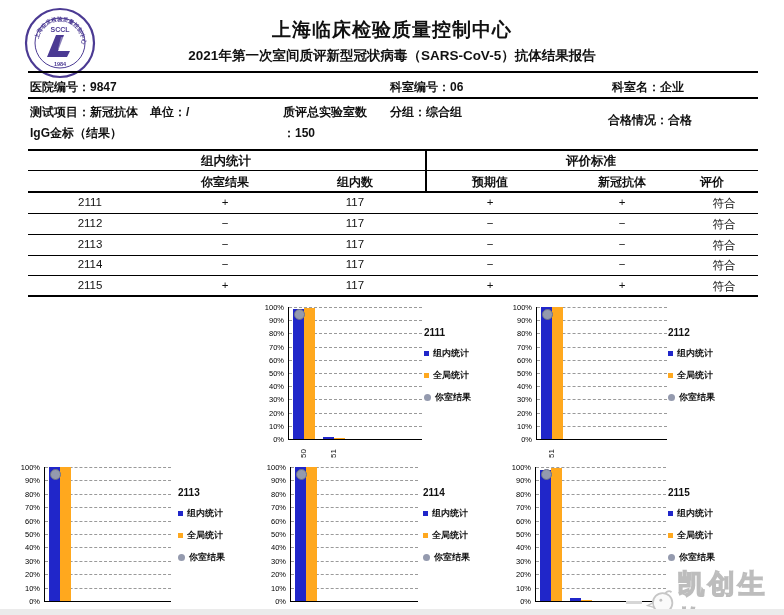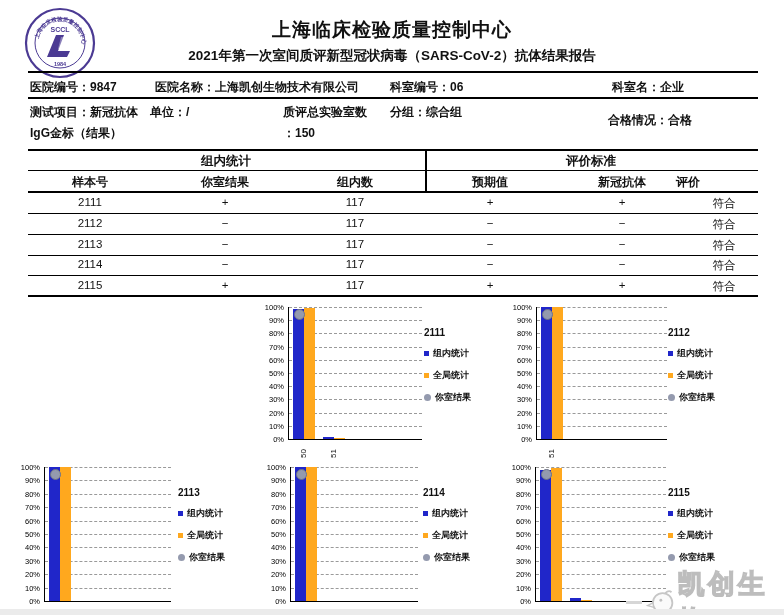--- a/index.html
+++ b/index.html
@@ -41,52 +41,50 @@
       <path id="arcTop" d="M 24 37 A 22 22 0 0 1 68 37" fill="none"></path>
       <text font-size="5.5" fill="#4b3a93" font-weight="bold"><textPath href="#arcTop" startOffset="4">上海临床检验质量控制中心</textPath></text>
       <text x="46" y="26" text-anchor="middle" font-size="7" font-weight="bold" fill="#4b3a93">SCCL</text>
       <path d="M 42 29 L 50 29 L 44 45 L 56 45 L 53 51 L 33 51 Z" fill="#4b3a93"></path>
       <path d="M 47 31 L 53 31 L 48 43 L 44 43 Z" fill="#fff" opacity="0.35"></path>
       <text x="46" y="60" text-anchor="middle" font-size="5.5" font-weight="bold" fill="#4b3a93">1984</text>
     </svg>
   </div>
 
   <div class="abs title" style="left:0;top:17px;width:784px;text-align:center;">上海临床检验质量控制中心</div>
-  <div class="abs subtitle" style="left:0;top:47px;width:784px;text-align:center;">2021年第一次室间质评新型冠状病毒（SARS-CoV-2）抗体结果报告</div>
+  <div class="abs subtitle" style="left:0;top:47px;width:784px;text-align:center;">2021年第一次室间质评新型冠状病毒（SARS-CoV-5）抗体结果报告</div>
 
   <div class="hline" style="top:71px;height:2px;"></div>
 
   <div class="abs info" style="left:30px;top:79px;"><span>医院编号</span>：<span>9847</span></div>
-  <div class="abs info" style="left:155px;top:79px;"><span>医院名称</span>：<span>上海凯创生物技术有限公司</span></div>
   <div class="abs info" style="left:390px;top:79px;"><span>科室编号</span>：<span>06</span></div>
   <div class="abs info" style="left:612px;top:79px;"><span>科室名</span>：<span>企业</span></div>
 
   <div class="hline" style="top:97px;height:2px;"></div>
 
   <div class="abs info" style="left:30px;top:104px;"><span>测试项目</span>：<span>新冠抗体</span></div>
   <div class="abs info" style="left:30px;top:125px;"><span>IgG金标（结果）</span></div>
   <div class="abs info" style="left:150px;top:104px;"><span>单位</span>：<span>/</span></div>
   <div class="abs info" style="left:283px;top:104px;"><span>质评总实验室数</span></div>
   <div class="abs info" style="left:283px;top:125px;">：150</div>
   <div class="abs info" style="left:390px;top:104px;"><span>分组</span>：<span>综合组</span></div>
   <div class="abs info" style="left:608px;top:112px;"><span>合格情况</span>：<span>合格</span></div>
 
   <div class="hline" style="top:149px;height:2px;"></div>
 
   <div class="abs ghead" style="left:156px;top:153px;width:140px;">组内统计</div>
   <div class="abs ghead" style="left:521px;top:153px;width:140px;">评价标准</div>
   <div class="abs" style="left:425px;top:151px;width:1.5px;height:40px;background:#000;"></div>
   <div class="hline" style="top:170px;height:1px;"></div>
 
-  <div class="chead" style="left:30px;top:174px;">样本号</div>
   <div class="chead" style="left:165px;top:174px;">你室结果</div>
   <div class="chead" style="left:430px;top:174px;">预期值</div>
   <div class="chead" style="left:295px;top:174px;">组内数</div>
   <div class="chead" style="left:562px;top:174px;">新冠抗体</div>
-  <div class="chead" style="left:628px;top:174px;">评价</div>
+  <div class="chead" style="left:652px;top:174px;">评价</div>
   <div class="hline" style="top:191px;height:2px;"></div>
 
   <div id="table-rows">
       <div class="tcell" style="left: 30px; top: 196px;">2111</div>
       <div class="tcell" style="left: 165px; top: 196px;">+</div>
       <div class="tcell" style="left: 295px; top: 196px;">117</div>
       <div class="tcell" style="left: 430px; top: 196px;">+</div>
       <div class="tcell" style="left: 562px; top: 196px;">+</div>
       <div class="tcell" style="left: 664px; top: 196px;">符合</div>
       <div class="rowline" style="top: 213px;"></div>

